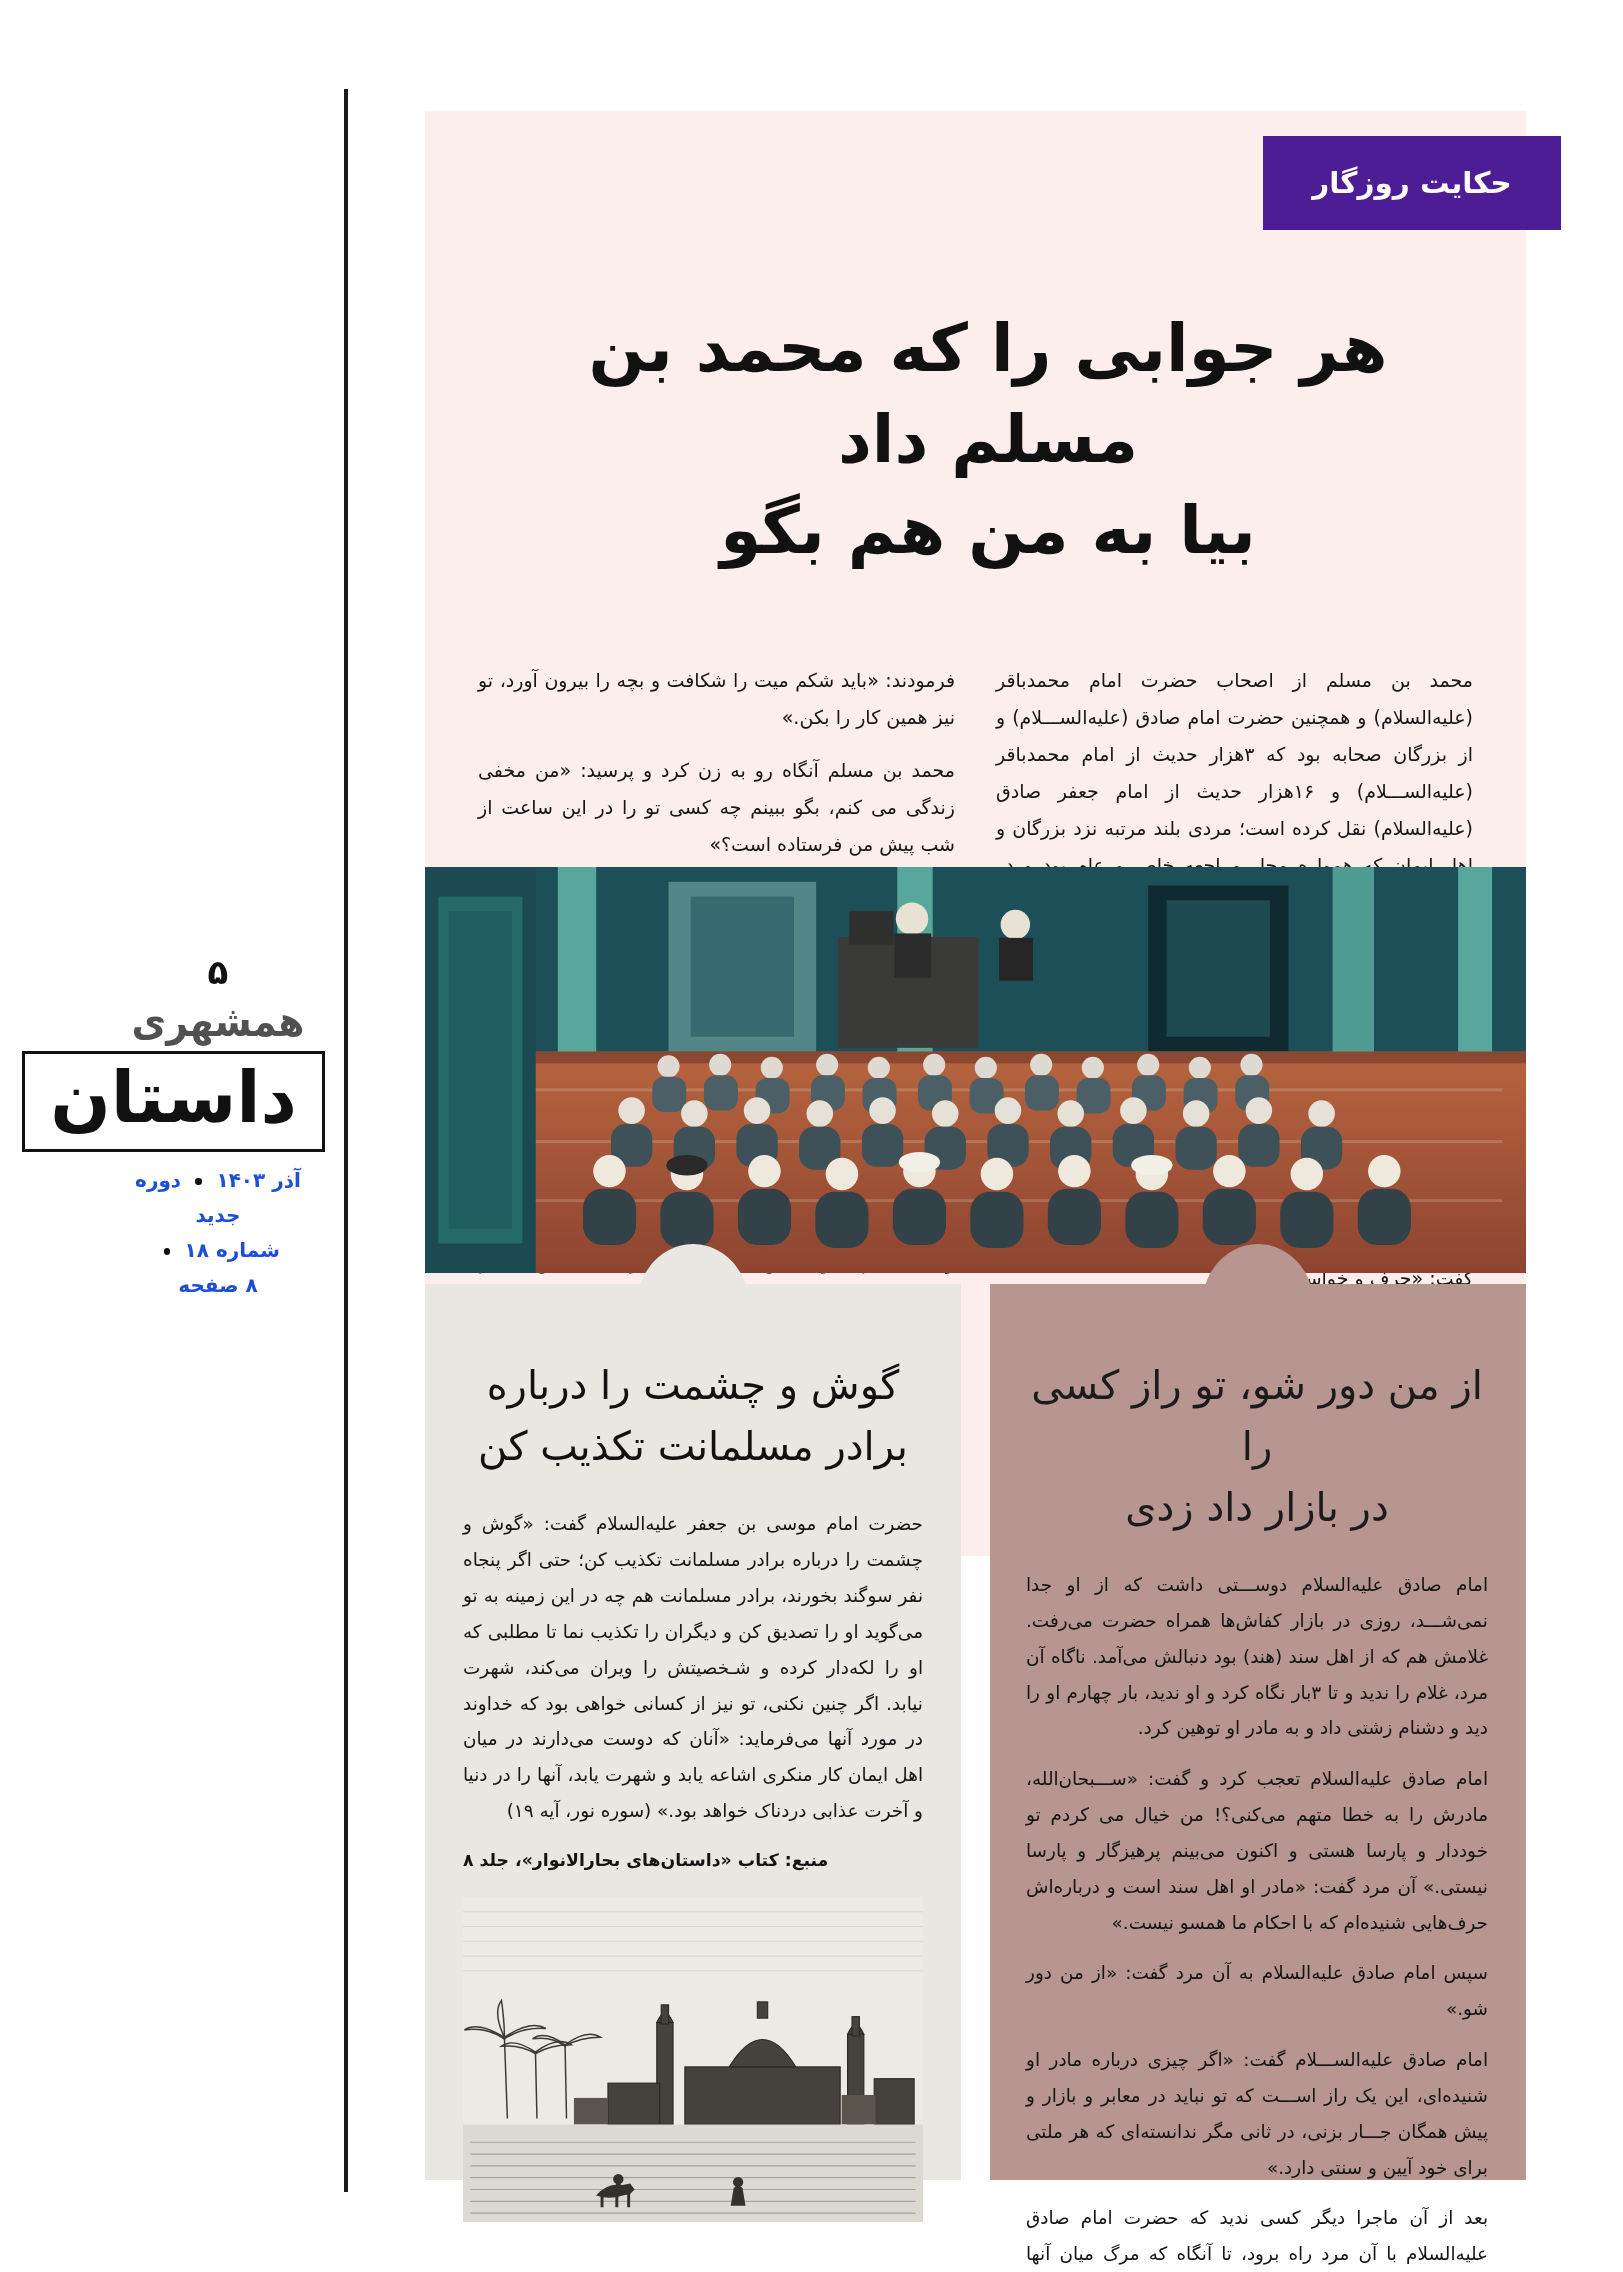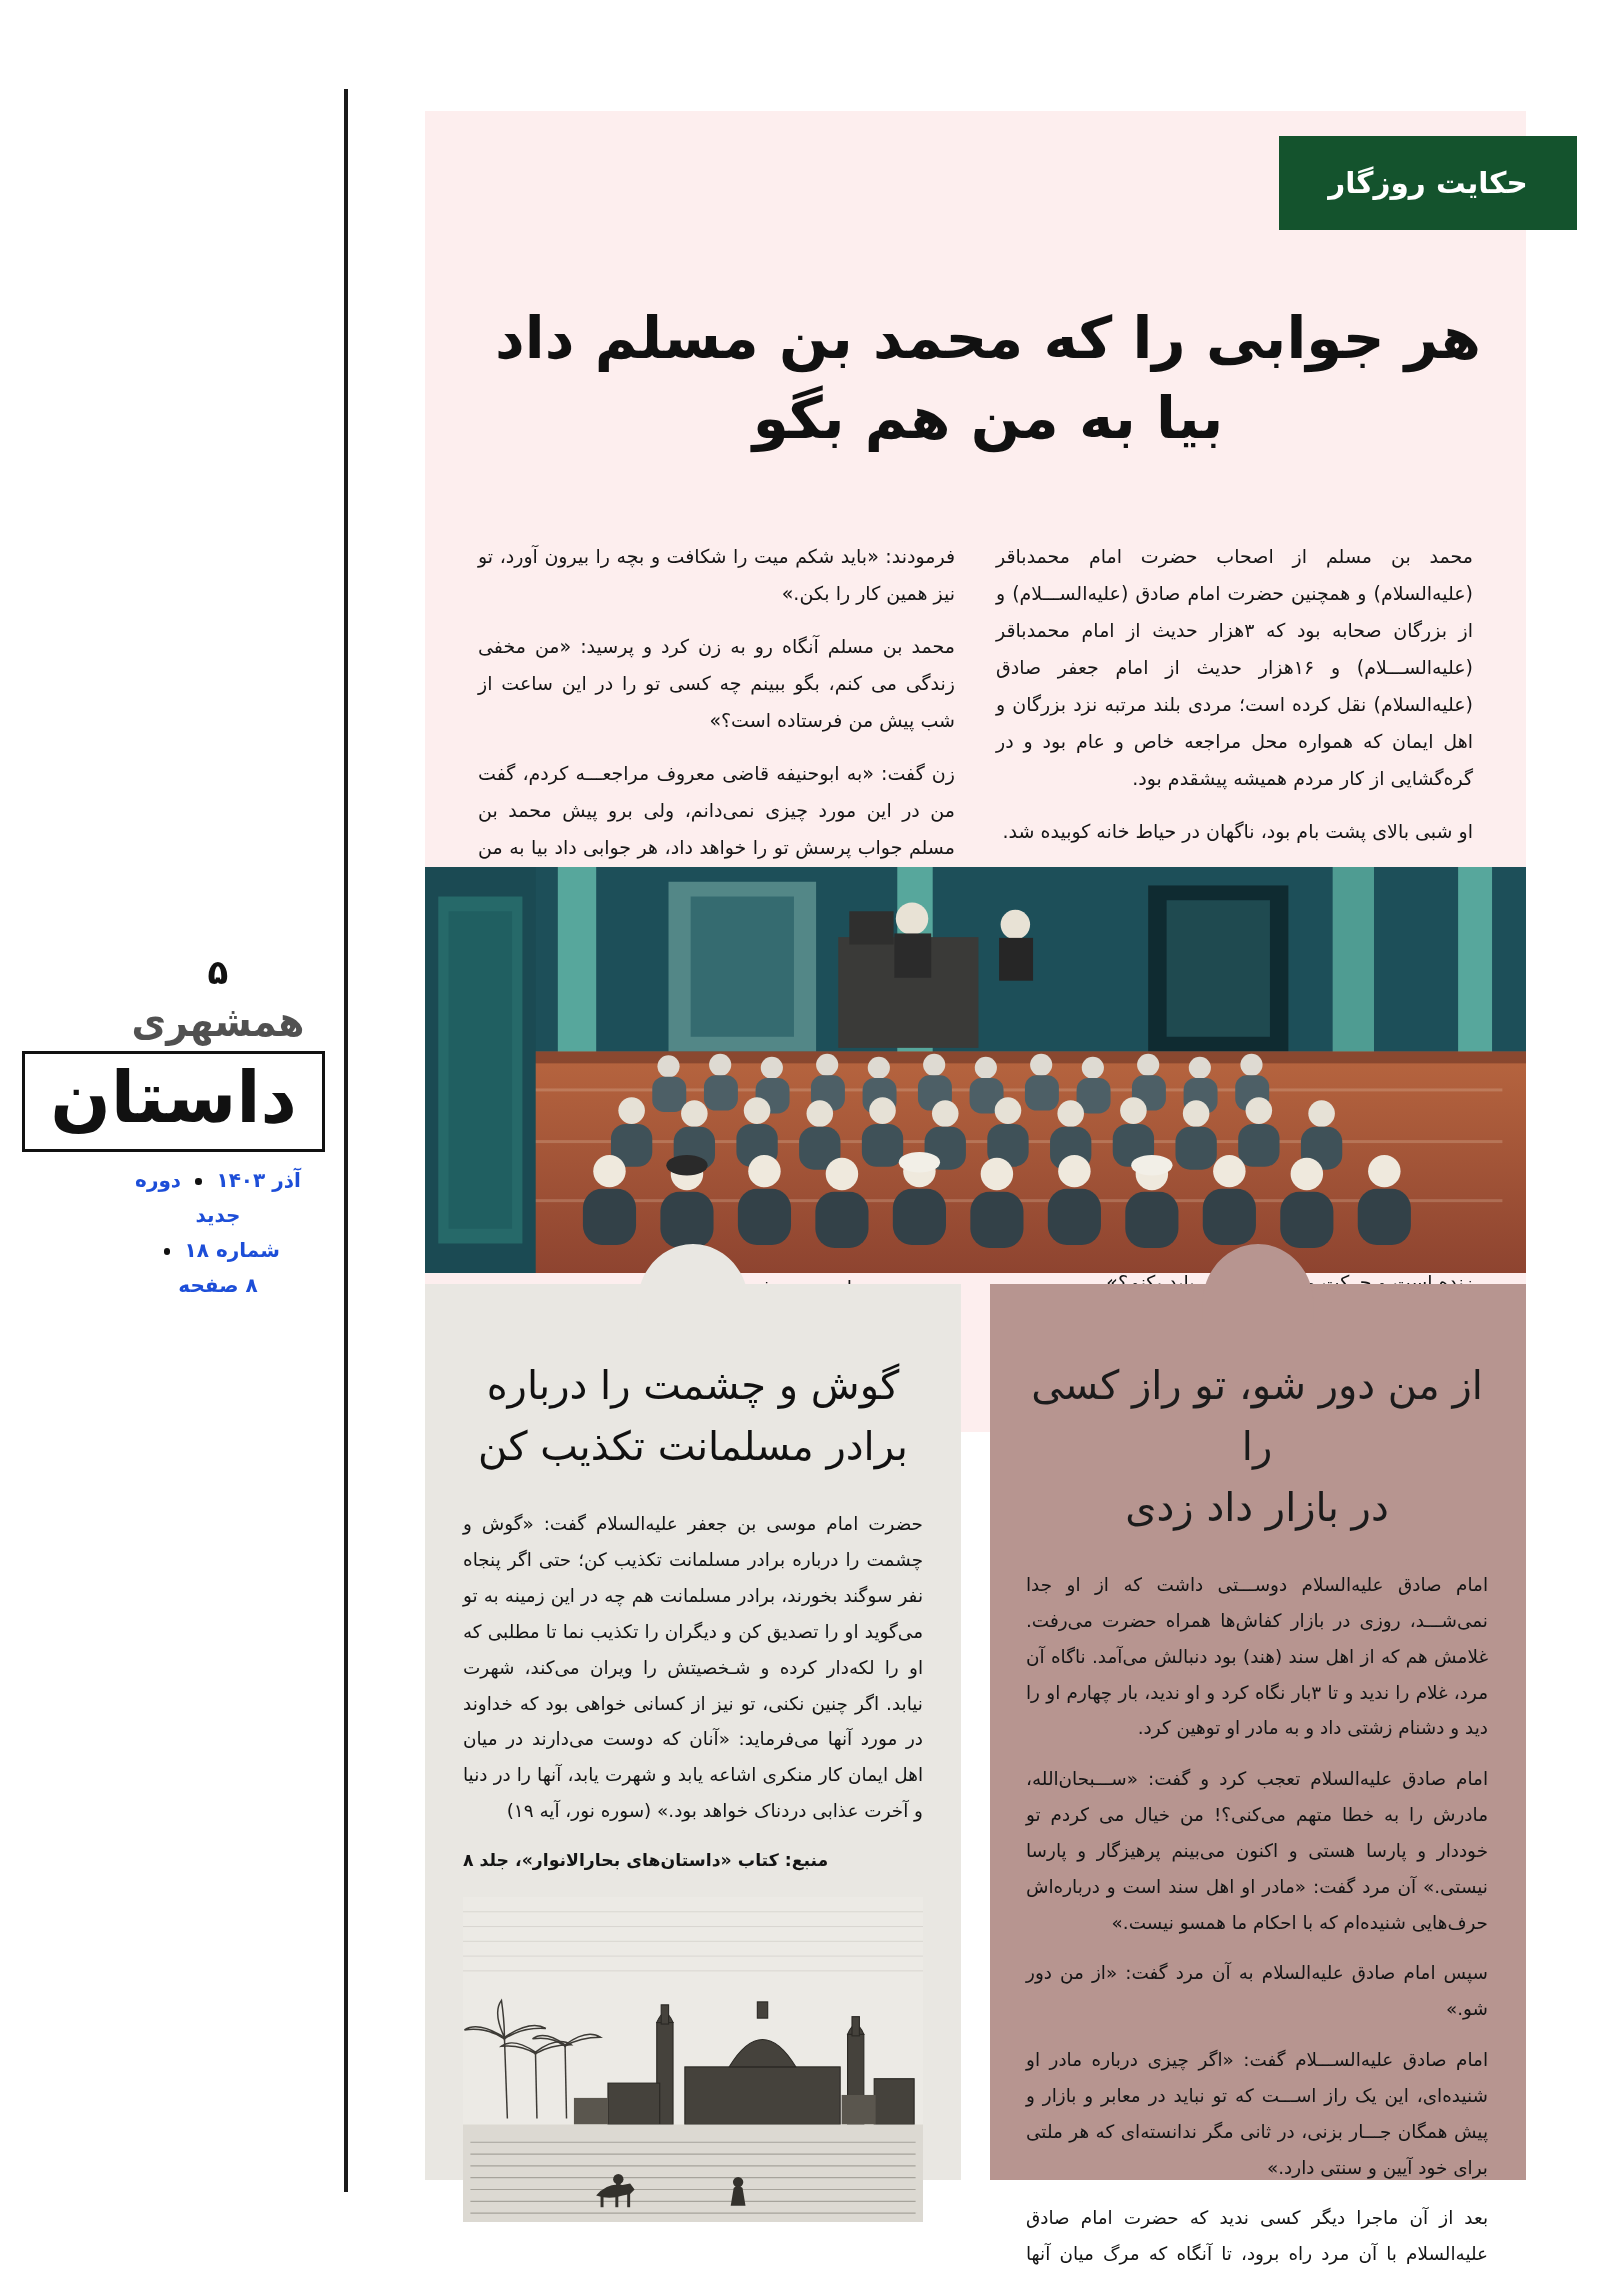--- a/index.html
+++ b/index.html
@@ -93,33 +93,32 @@
     width: 1101px;
     background: #fdeeee;
     padding: 0 0 25px 0;
   }
   .kicker {
     position: absolute;
     left: 838px;
     top: 25px;
     width: 298px;
     height: 94px;
-    background: #14532d;
+    background: #4c1d95;
     color: #ffffff;
     display: flex;
     align-items: center;
     justify-content: center;
     font-size: 29.5px;
     font-weight: bold;
-    margin-left: 16px;
   }
   .headline {
     padding: 148px 41px 0 66px;
     text-align: center;
-    font-size: 58px;
+    font-size: 66px;
     font-weight: bold;
     line-height: 1.38;
     color: #111;
     letter-spacing: -0.7px;
   }
   .headline .l2 { display: block; }
 
   .cols {
     display: flex;
     flex-direction: row;

